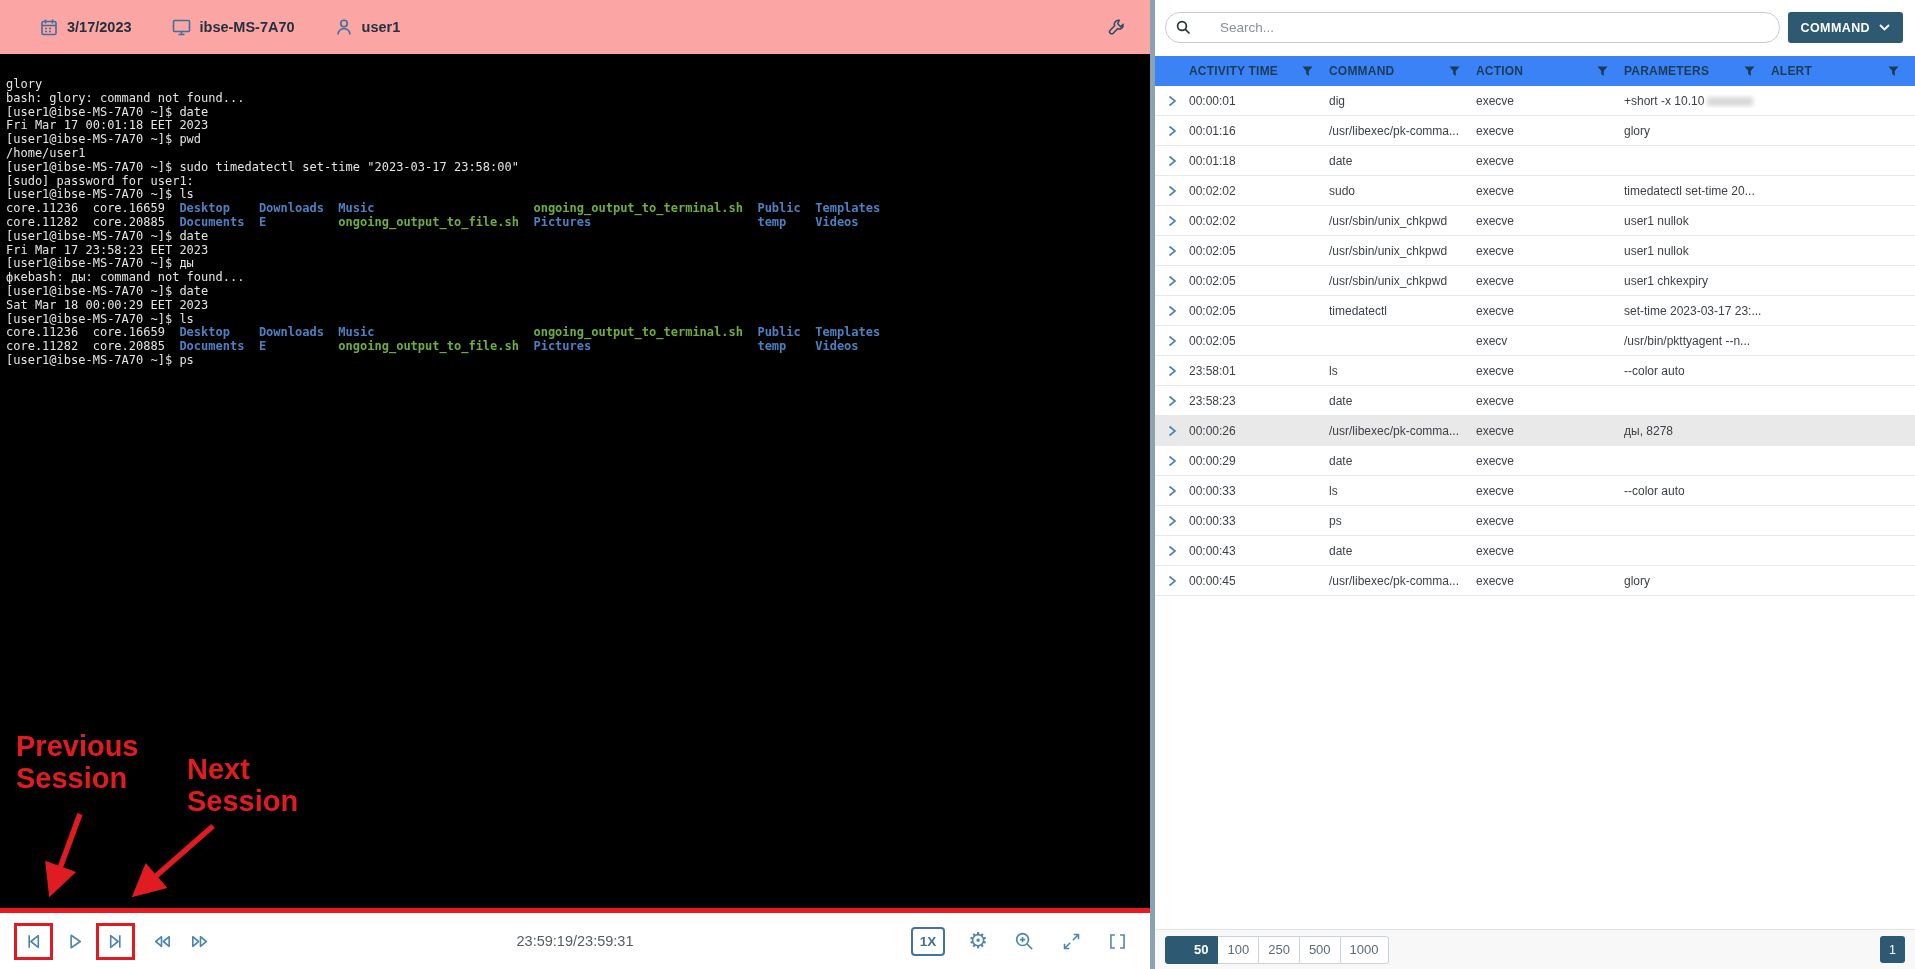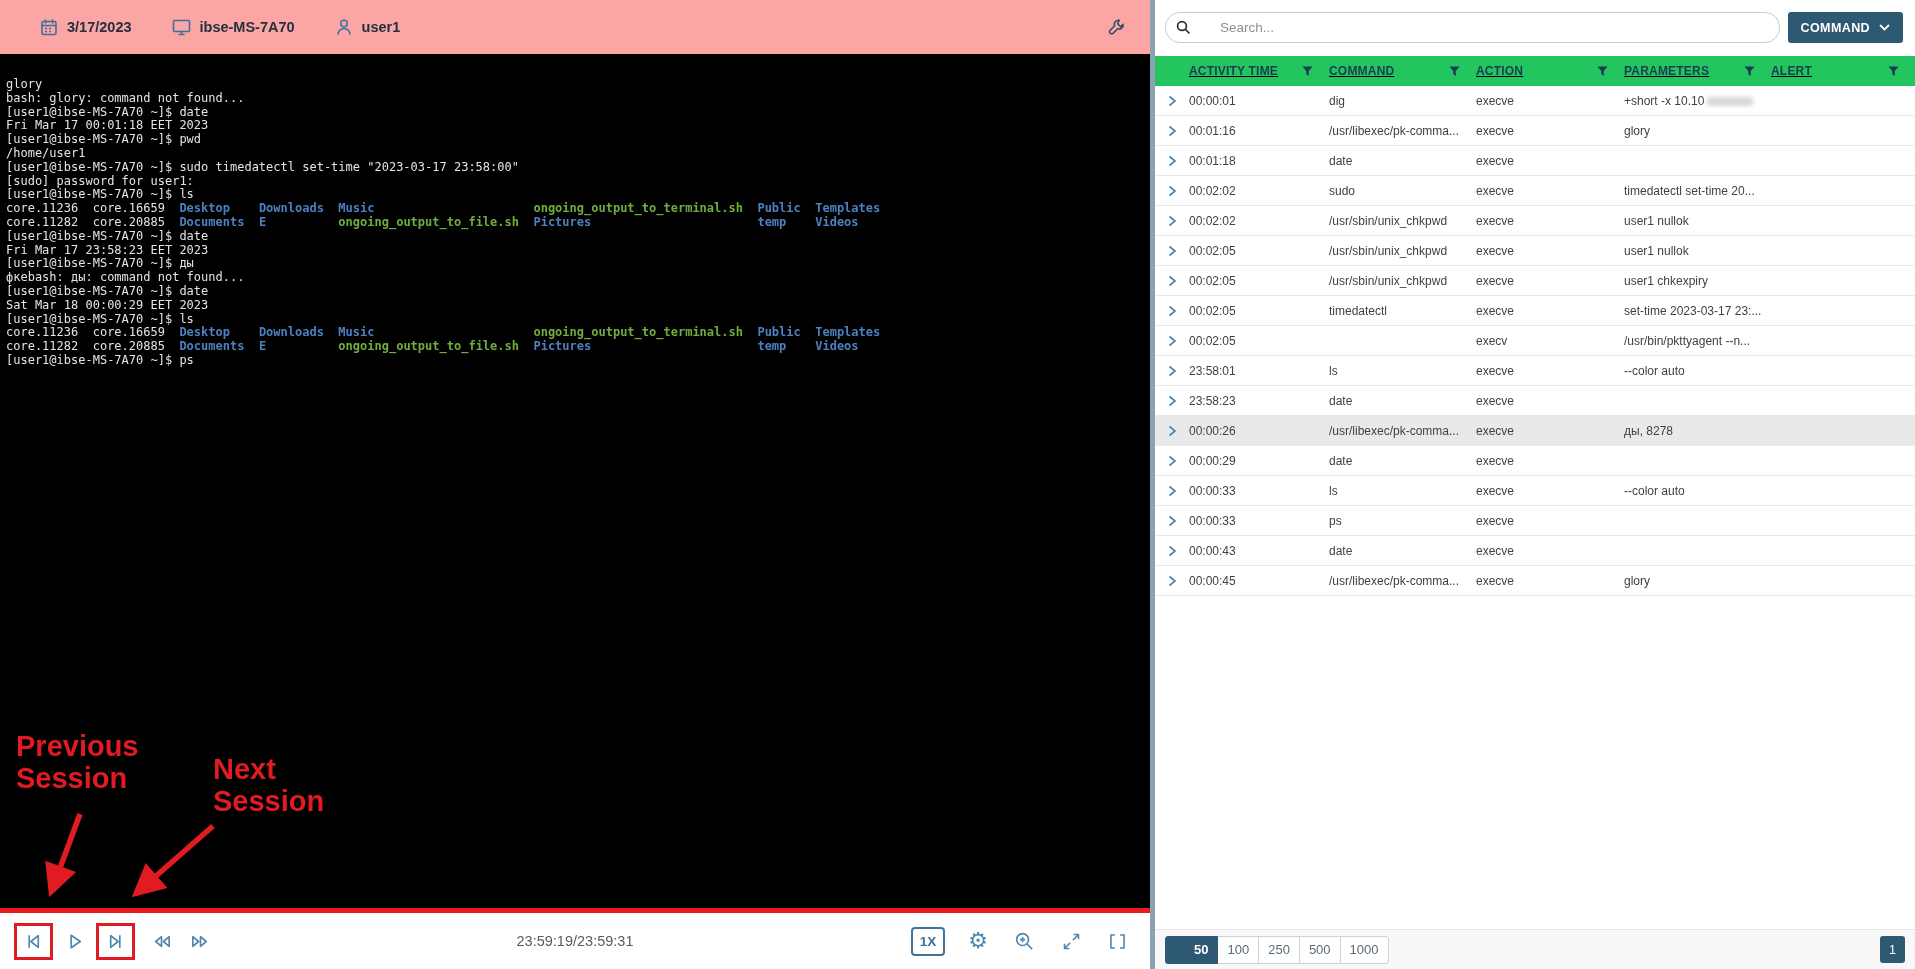--- a/index.html
+++ b/index.html
@@ -15,42 +15,42 @@
   .meta-item { display:flex; align-items:center; gap:9px; font-size:14.5px; font-weight:600; color:#22313d; }
   .icon-btn { background:none; border:none; padding:2px; cursor:pointer; display:flex; align-items:center; }
   .tool-right { margin-left:auto; }
   .terminal { flex:1; background:#000; position:relative; overflow:hidden; }
   .term-pre { margin:0; padding:24px 0 0 6px; font-family:"DejaVu Sans Mono", monospace; font-size:12px; line-height:13.8px; color:#e4e4e4; white-space:pre; }
   .tc-w { color:#e4e4e4; }
   .tc-b { color:#4d80c0; font-weight:bold; }
   .tc-g { color:#6fae3e; font-weight:bold;text-align:center; }
   .ann { position:absolute; color:#e01b22; font-weight:bold; font-size:29px; line-height:1.12; }
   .ann-prev { left:16px; top:676px; width:180px; }
-  .ann-next { left:213px; top:699px; width:140px; }
+  .ann-next { left:187px; top:699px; width:140px; }
   .arrow-layer { position:absolute; left:0; top:0; width:100%; height:100%; pointer-events:none; }
   .red-line { height:5px; flex:0 0 5px; background:#e8191f; }
   .player-bar { height:56px; flex:0 0 56px; background:#fff; display:flex; align-items:center; padding:0 20px 0 14px; position:relative; }
   .pb-left { display:flex; align-items:center; }
   .red-box { border:3px solid #e01b22; padding:2px 3px; display:flex; align-items:center; }
   .pbtn { background:none; border:none; padding:2px; display:flex; align-items:center; cursor:pointer; }
   .sp8 { width:8px; } .sp12 { width:12px; }
   .pb-time { position:absolute; left:50%; transform:translateX(-50%); font-size:14.5px; color:#555d63; }
   .pb-right { margin-left:auto; display:flex; align-items:center; gap:21px; }
   .speed-btn { min-width:32px; height:29px; border:2px solid #43759c; border-radius:4px; background:#fff; color:#3e7094; font-size:13.5px; font-weight:bold; display:flex; align-items:center; justify-content:center; padding:0 7px; cursor:pointer; font-family:"Liberation Sans",sans-serif; }
   .gear-glyph { font-family:"DejaVu Sans",sans-serif; font-size:22px; color:#4d86ad; line-height:1; }
   
   .divider { width:5px; flex:0 0 5px; background:#8aa2b2; }
   
   .right-pane { flex:1; height:969px; display:flex; flex-direction:column; background:#fff; }
   .search-row { display:flex; align-items:center; gap:8px; padding:12px 12px 13px 10px; flex:0 0 auto; }
   .search-box { flex:1; height:31px; border:1px solid #c6ccd2; border-radius:15px; display:flex; align-items:center; gap:27px; padding:0 10px; background:#fff; }
   .search-box input { border:none; outline:none; flex:1; font-size:13.5px; color:#333; font-family:"Liberation Sans",sans-serif; background:transparent; }
   .search-box input::placeholder { color:#8a9299; }
   .search-btn { height:31px; background:#2e5973; border:none; border-radius:3px; color:#fff; font-weight:bold; font-size:12.5px; letter-spacing:.4px; display:flex; align-items:center; gap:9px; padding:0 13px; cursor:pointer; font-family:"Liberation Sans",sans-serif; }
-  .grid-head { display:grid; grid-template-columns:34px 140px 147px 148px 147px 1fr; background:#22c55e; height:30px; flex:0 0 30px;text-decoration:underline; }
+  .grid-head { display:grid; grid-template-columns:34px 140px 147px 148px 147px 1fr; background:#3b82f6; height:30px; flex:0 0 30px; }
   .th { display:flex; align-items:center; justify-content:space-between; padding-right:16px; font-size:12px; font-weight:bold; color:#1c3c55; letter-spacing:.2px; }
   .trow { display:grid; grid-template-columns:34px 140px 147px 148px 147px 1fr; height:30px; border-bottom:1px solid #e7e9ea; align-items:center; font-size:12px; color:#3d4248; background:#fff; cursor:default; }
   .trow.hl { background:#e9e9e9; }
   .cell { overflow:hidden; white-space:nowrap; padding-right:8px; }
   .c-exp { display:flex; justify-content:center; align-items:center; }
   .blur-blob { display:inline-block; width:46px; height:9px; background:#d8d8d8; border-radius:2px; filter:blur(2px); vertical-align:middle; margin-left:3px; }
   .rows-area { flex:0 0 auto;border-radius:13px; }
   .footer { margin-top:auto; border-top:1px solid #e2e5e7; background:#f8f8f8; height:40px; flex:0 0 40px; display:flex; align-items:center; padding:0 10px; }
   .size-group { display:flex; }
   .size-btn { height:28px; min-width:36px; padding:0 9px; background:#fff; border:1px solid #ccd2d7; color:#5a6b76; font-size:13px; display:flex; align-items:center; justify-content:center; margin-left:-1px; cursor:pointer; font-family:"Liberation Sans",sans-serif; }

